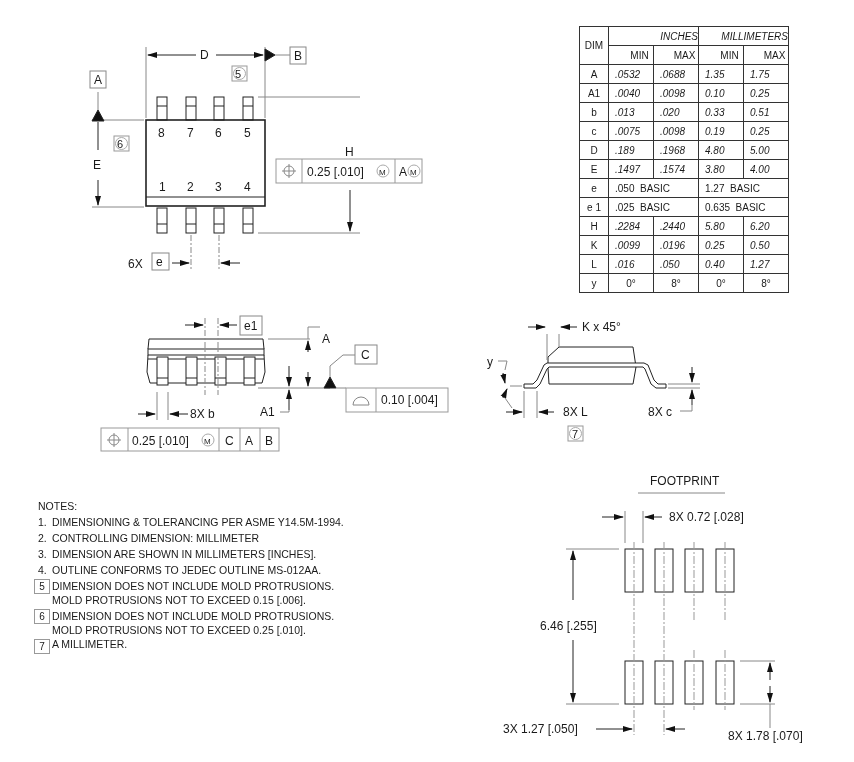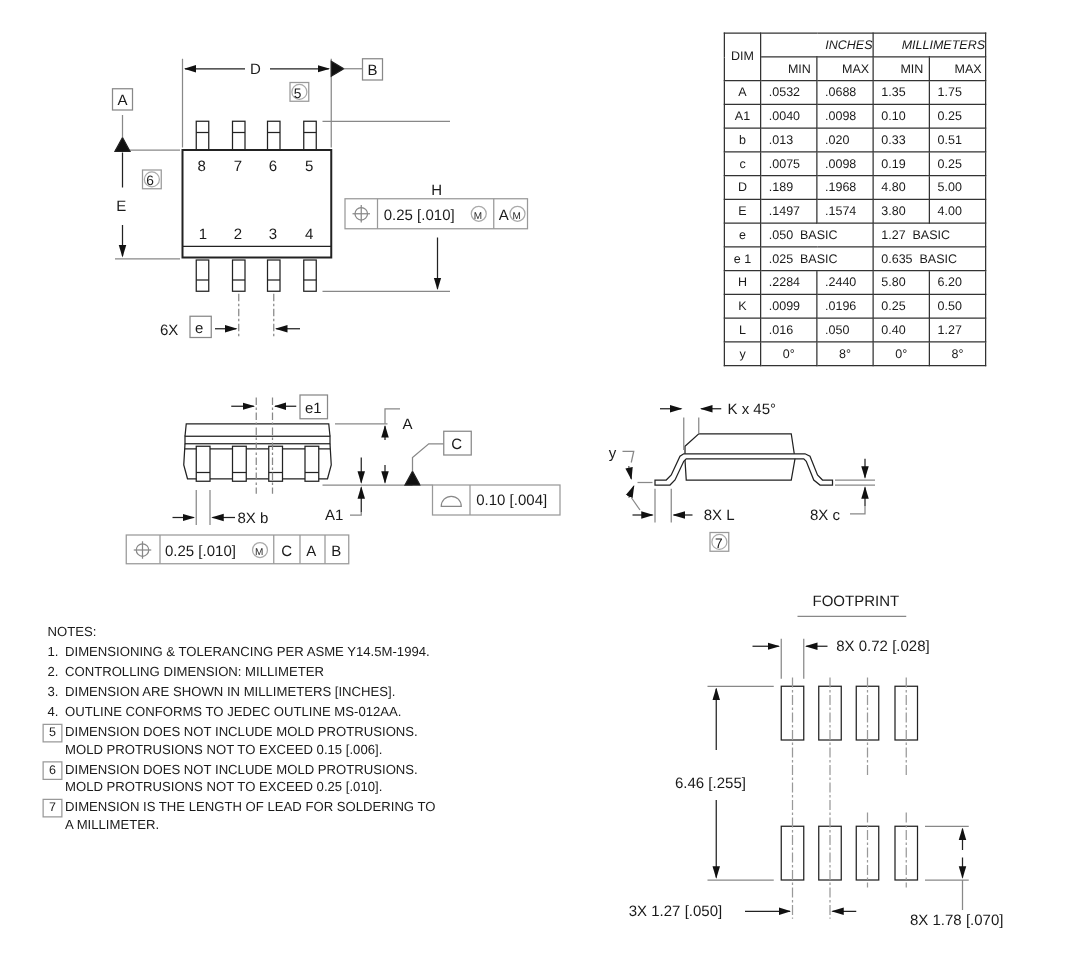--- a/index.html
+++ b/index.html
@@ -7,21 +7,21 @@
          font-family:"Liberation Sans", sans-serif; color:#1a1a1a; }
   svg text { font-family:"Liberation Sans", sans-serif; fill:#1a1a1a; }
   .drawing { position:absolute; left:0; top:0; }
   .dimtable { position:absolute; left:579px; top:26px; border-collapse:collapse;
               font-size:10px; color:#1a1a1a; }
   .dimtable td, .dimtable th { border:1px solid #333; padding:0; height:18px;
               font-weight:normal; text-align:left; padding-left:6px; }
   .dimtable .dim { width:28px; text-align:center; padding-left:0; }
   .dimtable th.group { text-align:right; padding-left:0;font-style:italic; }
   .dimtable th.sub { text-align:center; padding-left:17px; }
-  .dimtable td.v { width:38px; }
+  .dimtable td.v { width:38px;font-style:italic; }
   .notes { position:absolute; left:38px; top:498px; font-size:10.5px; line-height:16px;
            color:#1a1a1a; }
   .notes .row { position:relative; padding-left:14px; white-space:nowrap; }
   .notes .hdr { padding-left:0; }
   .notes .num { position:absolute; left:0; top:0; }
   .notes .flag { position:absolute; left:-4px; top:1px; width:14px; height:13px;
                  border:1px solid #999; font-size:10px; text-align:center; line-height:13px; }
   .notes .cont { padding-left:14px; margin-top:-2px; }
 </style>
 </head>
@@ -377,15 +377,15 @@
 <div class="notes">
   <div class="row hdr">NOTES:</div>
   <div class="row"><span class="num">1.</span><span>DIMENSIONING &amp; TOLERANCING PER ASME Y14.5M-1994.</span></div>
   <div class="row"><span class="num">2.</span><span>CONTROLLING DIMENSION: MILLIMETER</span></div>
   <div class="row"><span class="num">3.</span><span>DIMENSION ARE SHOWN IN MILLIMETERS [INCHES].</span></div>
   <div class="row"><span class="num">4.</span><span>OUTLINE CONFORMS TO JEDEC OUTLINE MS-012AA.</span></div>
   <div class="row"><span class="flag">5</span><span>DIMENSION DOES NOT INCLUDE MOLD PROTRUSIONS.</span></div>
   <div class="row cont">MOLD PROTRUSIONS NOT TO EXCEED 0.15 [.006].</div>
   <div class="row"><span class="flag">6</span><span>DIMENSION DOES NOT INCLUDE MOLD PROTRUSIONS.</span></div>
   <div class="row cont">MOLD PROTRUSIONS NOT TO EXCEED 0.25 [.010].</div>
-  <div class="row"><span class="flag">7</span><span>DIMENSION IS THE LENGTH OF LEAD FOR SOLDERING TO</span></div>
+  <div class="row"><span class="flag">7</span></div>
   <div class="row cont">A MILLIMETER.</div>
 </div>
 
 </body></html>

